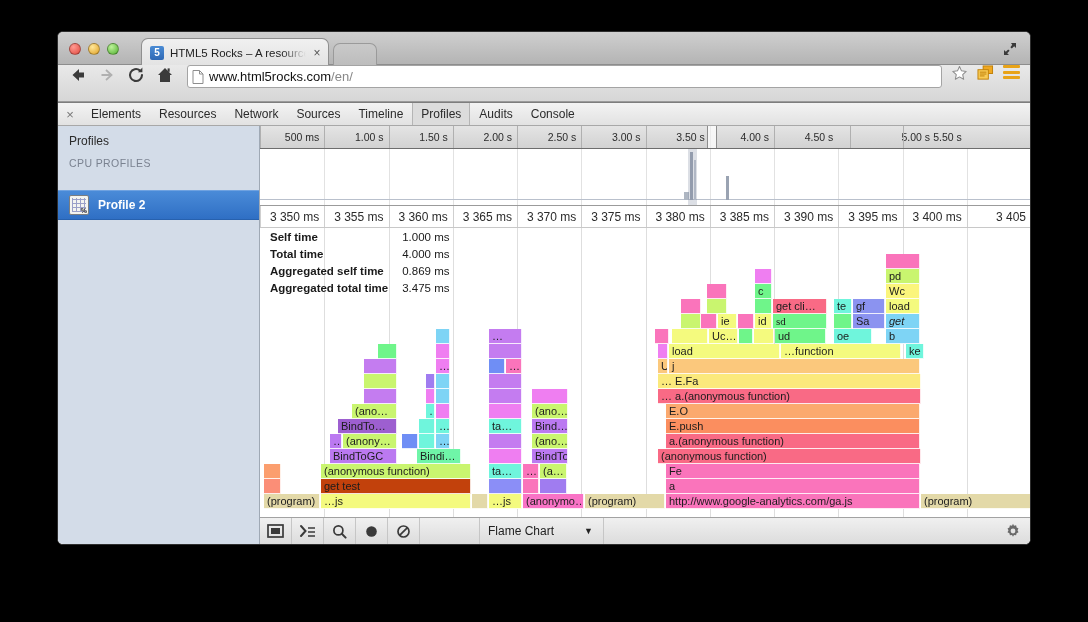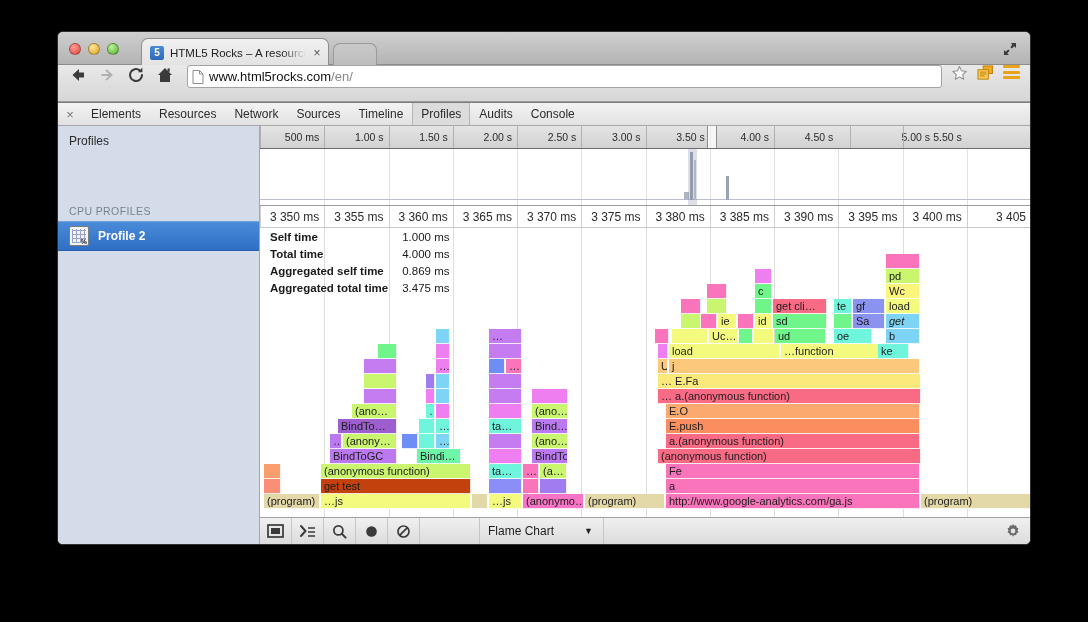--- a/index.html
+++ b/index.html
@@ -92,21 +92,21 @@
   .dt-tab.sel{ background:#dcdcdc; box-shadow:inset 1px 0 0 #b5b5b5, inset -1px 0 0 #b5b5b5; }
 
   .dt-body{ flex:1 1 auto; display:flex; min-height:0; }
 
   
   .dt-side{
     width:202px; flex:0 0 202px; background:#d3dce8;
     border-right:1px solid #9fa9b5; display:flex; flex-direction:column;
   }
   .side-title{ font-size:12px; color:#2b2b2b; padding:8px 0 6px 11px; }
-  .side-section{ font-size:10.5px; color:#7a8290; letter-spacing:.4px; padding:3px 0 4px 11px;margin-top:48px; }
+  .side-section{ font-size:10.5px; color:#7a8290; letter-spacing:.4px; padding:3px 0 21px 11px; }
   .side-item{
     height:30px; display:flex; align-items:center; gap:9px; padding-left:11px;
     background:linear-gradient(#4a8bd8,#2f6fc4);
     border-top:1px solid #6fa2e0; border-bottom:1px solid #2761ae;
     color:#fff; font-size:12px; font-weight:bold;
   }
   .grid-ico{
     width:20px;height:20px;flex:0 0 20px; background:#f3f4f0;
     border:1px solid #7a7d80; border-radius:2px; position:relative; overflow:hidden;
   }
@@ -429,37 +429,37 @@
                 <div class="bar" style="left: 229px; width: 16px; top: 131px; background: rgb(111, 142, 245);"></div>
                 <div class="bar" style="left: 246px; width: 16px; top: 131px; background: rgb(250, 116, 187);">…</div>
                 <div class="bar" style="left: 398px; width: 10px; top: 131px; background: rgb(251, 200, 124);">U</div>
                 <div class="bar" style="left: 409px; width: 251px; top: 131px; background: rgb(251, 200, 124);">j</div>
                 <div class="bar" style="left: 118px; width: 19px; top: 116px; background: rgb(111, 245, 138);"></div>
                 <div class="bar" style="left: 176px; width: 14px; top: 116px; background: rgb(239, 126, 241);"></div>
                 <div class="bar" style="left: 229px; width: 33px; top: 116px; background: rgb(196, 124, 240);"></div>
                 <div class="bar" style="left: 398px; width: 10px; top: 116px; background: rgb(239, 126, 241);"></div>
                 <div class="bar" style="left: 409px; width: 111px; top: 116px; background: rgb(244, 250, 126);">load</div>
                 <div class="bar" style="left: 521px; width: 120px; top: 116px; background: rgb(244, 250, 126);">…function</div>
-                <div class="bar" style="left: 618px; width: 31px; top: 116px; background: rgb(111, 245, 220);">ke</div>
+                <div class="bar" style="left: 646px; width: 18px; top: 116px; background: rgb(111, 245, 220);">ke</div>
                 <div class="bar" style="left: 176px; width: 14px; top: 101px; background: rgb(126, 212, 245);"></div>
                 <div class="bar" style="left: 229px; width: 33px; top: 101px; background: rgb(196, 124, 240);">…</div>
                 <div class="bar" style="left: 395px; width: 14px; top: 101px; background: rgb(250, 116, 187);"></div>
                 <div class="bar" style="left: 412px; width: 36px; top: 101px; background: rgb(244, 250, 126);"></div>
                 <div class="bar" style="left: 449px; width: 29px; top: 101px; background: rgb(244, 250, 126);">Uc…</div>
                 <div class="bar" style="left: 479px; width: 14px; top: 101px; background: rgb(111, 245, 138);"></div>
                 <div class="bar" style="left: 494px; width: 20px; top: 101px; background: rgb(244, 250, 126);"></div>
                 <div class="bar" style="left: 515px; width: 51px; top: 101px; background: rgb(111, 245, 138);">ud</div>
                 <div class="bar" style="left: 574px; width: 38px; top: 101px; background: rgb(111, 245, 220);">oe</div>
                 <div class="bar" style="left: 626px; width: 34px; top: 101px; background: rgb(126, 212, 245);">b</div>
                 <div class="bar" style="left: 421px; width: 20px; top: 86px; background: rgb(201, 245, 111);"></div>
                 <div class="bar" style="left: 441px; width: 16px; top: 86px; background: rgb(250, 116, 187);"></div>
                 <div class="bar" style="left: 458px; width: 19px; top: 86px; background: rgb(244, 250, 126);">ie</div>
                 <div class="bar" style="left: 478px; width: 16px; top: 86px; background: rgb(250, 116, 187);"></div>
                 <div class="bar" style="left: 495px; width: 17px; top: 86px; background: rgb(244, 250, 126);">id</div>
-                <div class="bar" style="left: 513px; width: 54px; top: 86px; background: rgb(111, 245, 138);">sd</div>
+                <div class="bar" style="left: 513px; width: 54px; top: 86px; background: rgb(111, 245, 138); font-family: Liberation Serif, serif;">sd</div>
                 <div class="bar" style="left: 574px; width: 18px; top: 86px; background: rgb(111, 245, 138);"></div>
                 <div class="bar" style="left: 593px; width: 32px; top: 86px; background: rgb(139, 147, 240);">Sa</div>
                 <div class="bar" style="left: 626px; width: 34px; top: 86px; background: rgb(126, 212, 245); font-style: italic;">get</div>
                 <div class="bar" style="left: 421px; width: 20px; top: 71px; background: rgb(250, 116, 187);"></div>
                 <div class="bar" style="left: 447px; width: 20px; top: 71px; background: rgb(201, 245, 111);"></div>
                 <div class="bar" style="left: 495px; width: 17px; top: 71px; background: rgb(111, 245, 138);"></div>
                 <div class="bar" style="left: 513px; width: 54px; top: 71px; background: rgb(249, 106, 133);">get cli…</div>
                 <div class="bar" style="left: 574px; width: 18px; top: 71px; background: rgb(111, 245, 220);">te</div>
                 <div class="bar" style="left: 593px; width: 32px; top: 71px; background: rgb(139, 147, 240);">gf</div>
                 <div class="bar" style="left: 626px; width: 34px; top: 71px; background: rgb(244, 250, 126);">load</div>

